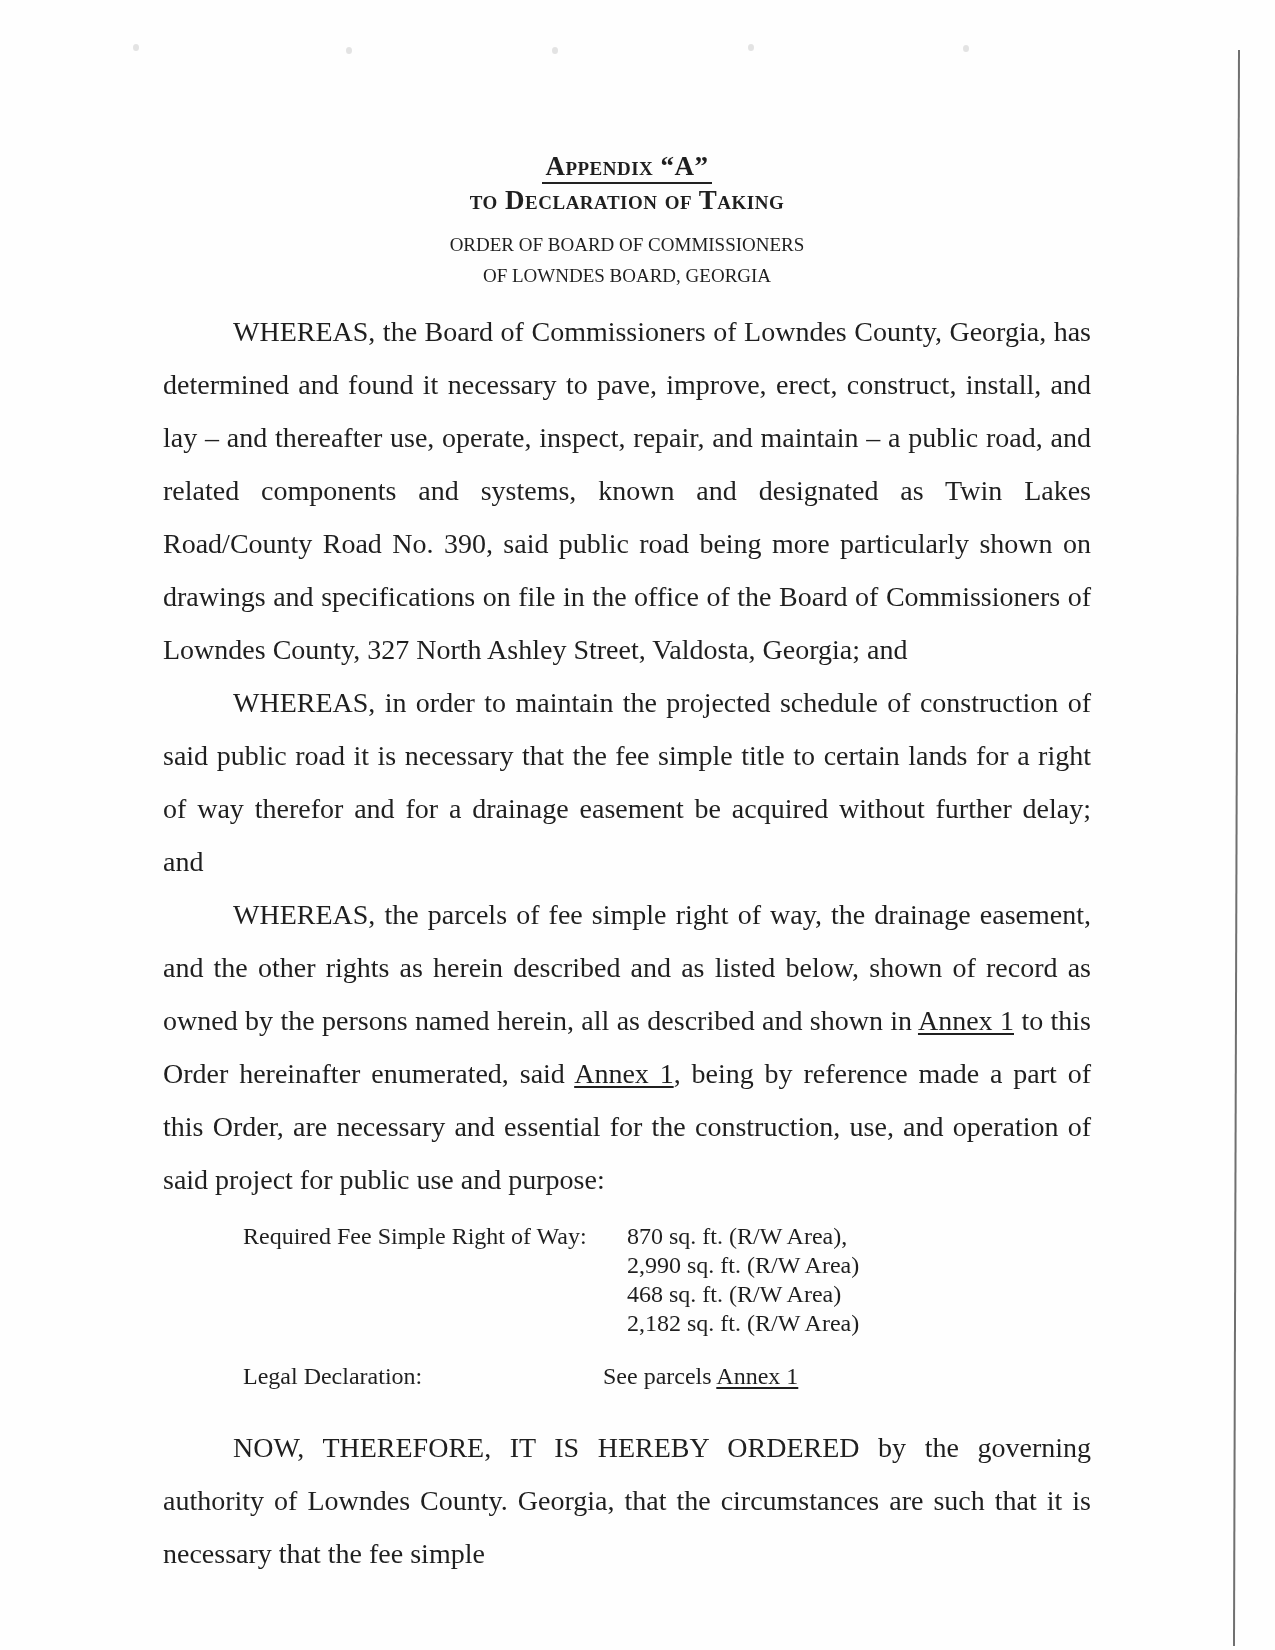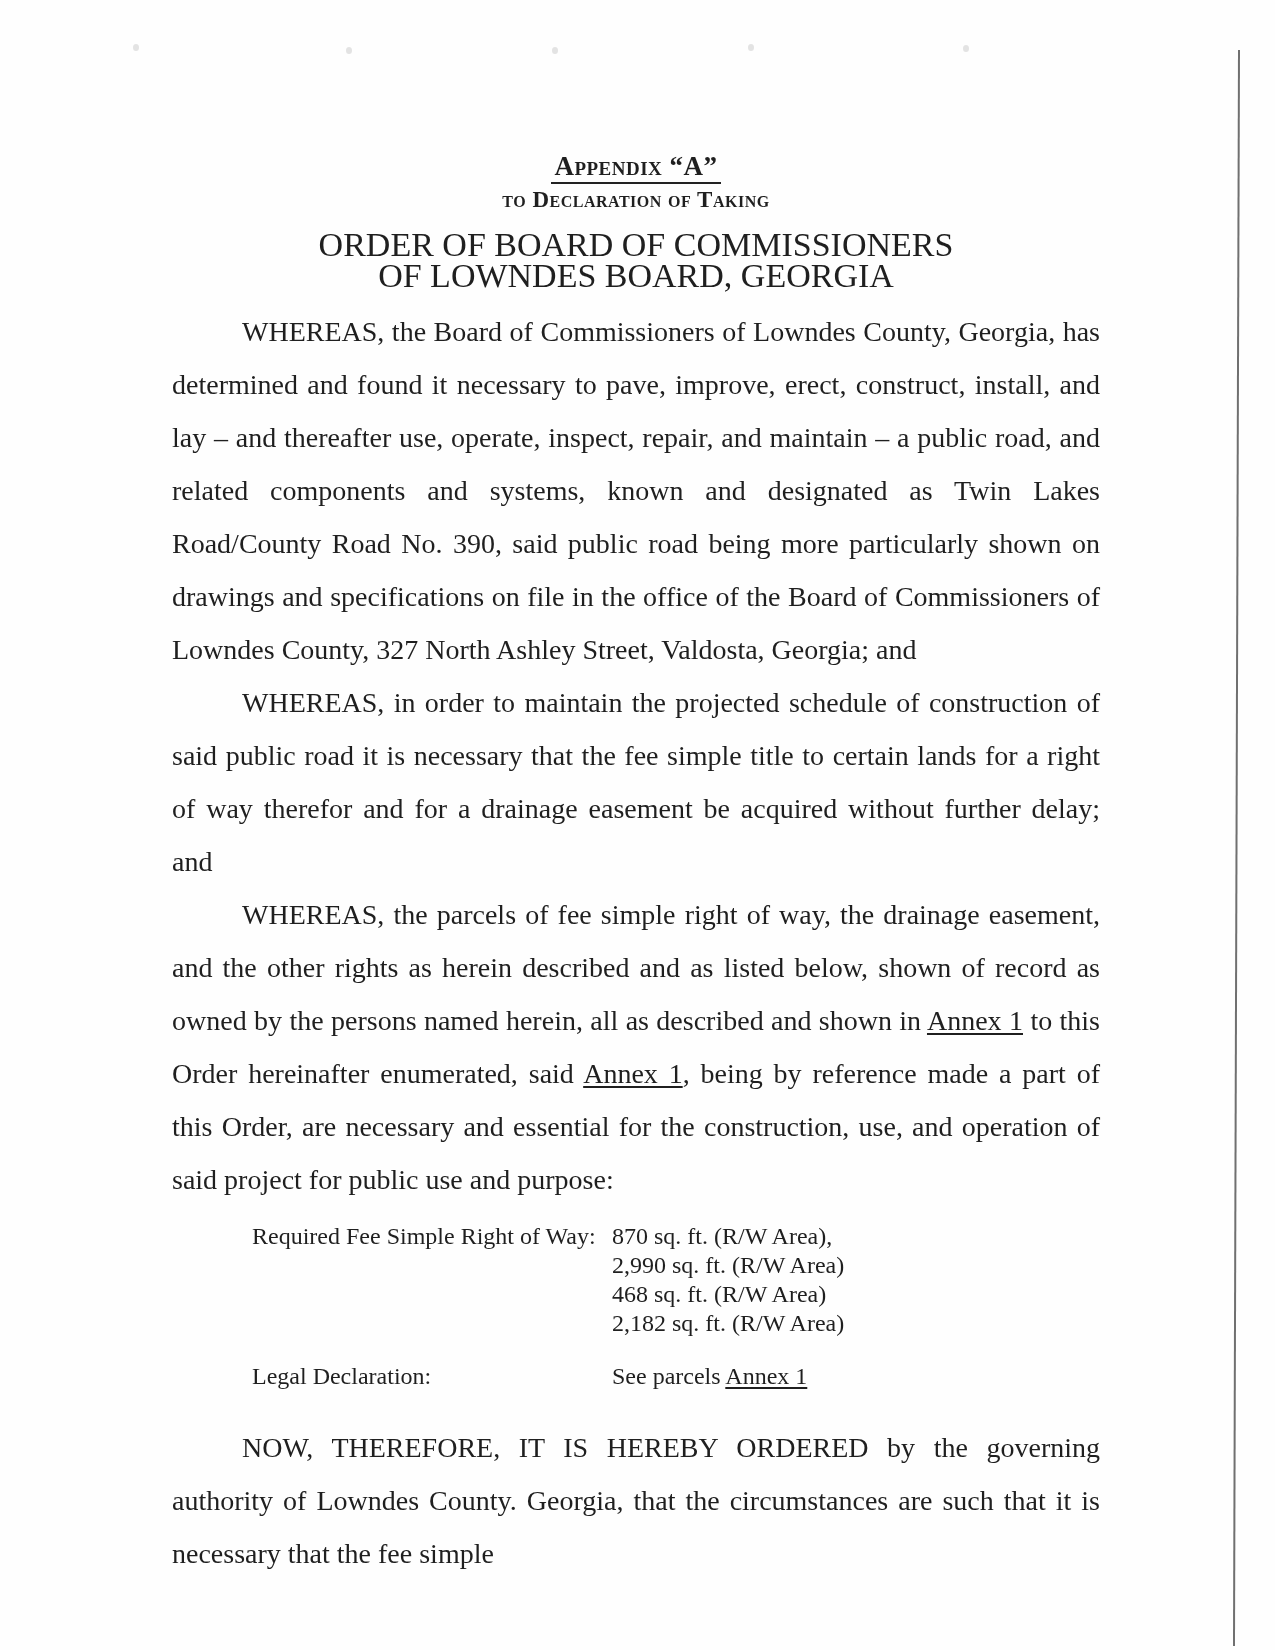--- a/index.html
+++ b/index.html
@@ -11,48 +11,48 @@
     position: relative;
     width: 1275px;
     height: 1650px;
     background: #fefefe;
     overflow: hidden;
     font-family: "Liberation Serif", serif;
     color: #1f1f1f;
   }
   .content {
     position: absolute;
-    left: 172px;
+    left: 163px;
     top: 150px;
     width: 928px;
     font-family: Liberation Serif, serif;
   }
   
   .doc-header { text-align: center; }
   .h-appendix {
     font-size: 27px;
     font-weight: bold;
     font-variant: small-caps;
     letter-spacing: 0.5px;
     line-height: 32px;
   }
   .h-appendix .underline {
     border-bottom: 2.5px solid #222;
     padding: 0 3px 1px 3px;
   }
   .h-declaration {
-    font-size: 23px;
+    font-size: 27px;
     font-weight: bold;
     font-variant: small-caps;
     letter-spacing: 0.5px;
     line-height: 30px;
     margin-top: 3px;
   }
   .h-order {
-    font-size: 34px;
+    font-size: 19px;
     line-height: 31px;
     margin-top: 14px;
   }
   
   .para {
     margin: 0;
     font-size: 28px;
     line-height: 53px;
     text-align: justify;
     text-indent: 70px;
@@ -63,21 +63,21 @@
   .schedule {
     margin-top: 16px;
     padding-left: 80px;
     font-size: 24px;
   }
   .s-row {
     display: flex;
     align-items: flex-start;
     margin-top: 24px;
   }
-  .s-row.first { margin-top: 0; }
+  .s-row.first { margin-top: 0; gap: 24px; }
   .s-label {
     flex: 0 0 360px;
     line-height: 29px;
   }
   .s-value { line-height: 29px; }
   .s-row.owners .s-value { max-width: 505px; }
   .para.closing { margin-top: 30px; }
   
   .scan-line {
     position: absolute;

